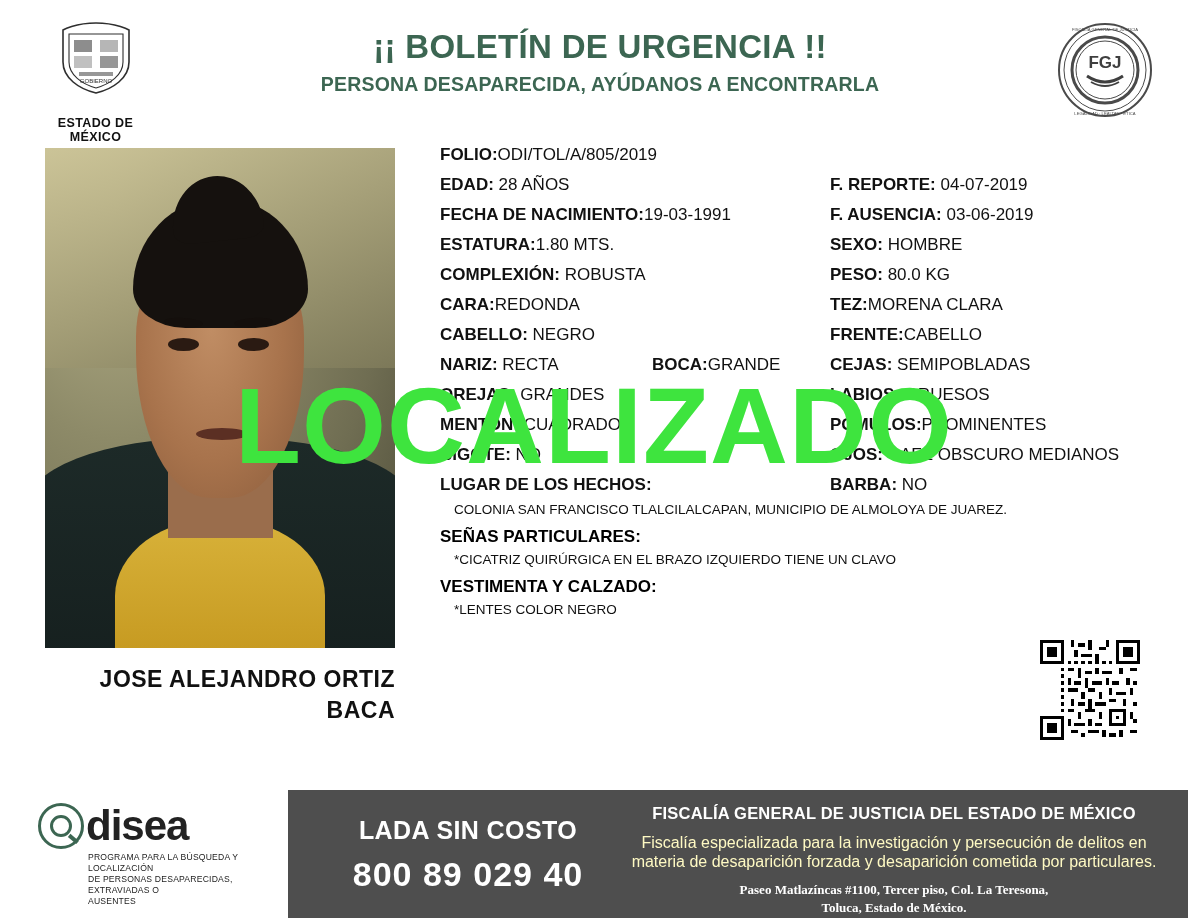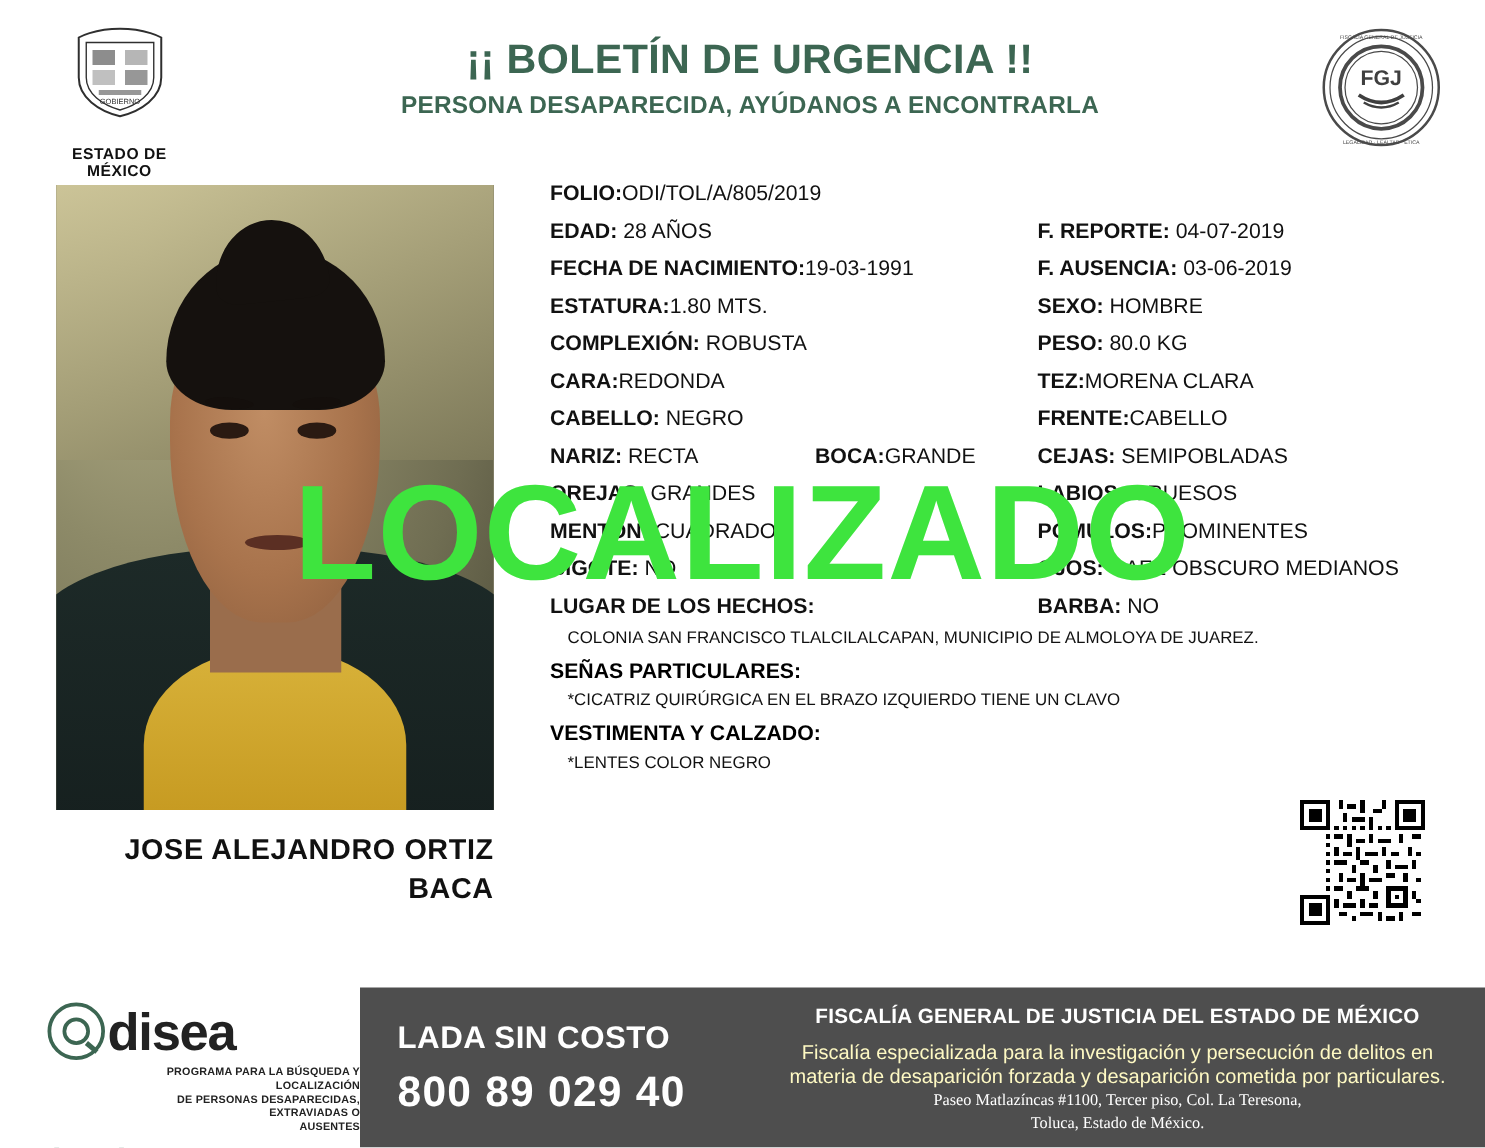--- a/index.html
+++ b/index.html
@@ -290,20 +290,21 @@
     height: 128px;
   }
   .disea {
     position: absolute;
     left: 38px;
     top: 12px;
     width: 250px;
   }
   .disea-top {
     display: flex;
+    align-items: center;
   }
   .disea-icon {
     width: 46px;
     height: 46px;
     border: 3px solid #3c6652;
     border-radius: 50%;
     position: relative;
     box-sizing: border-box;
     flex: 0 0 auto;
   }
@@ -325,27 +326,26 @@
   }
   .disea-word {
     font-size: 42px;
     font-weight: bold;
     color: #222;
     letter-spacing: -1px;
     margin-left: 2px;
   }
   .disea-sub {
     font-size: 8.6px;
-    font-weight: bold;
+    font-weight: normal;
     color: #222;
     line-height: 11px;
     margin-top: 2px;
     margin-left: 50px;
     letter-spacing: 0.2px;
-    text-align: right;
   }
   .disea-phone {
     font-size: 28px;
     font-weight: bold;
     color: #3c6652;
     margin-top: 6px;
     letter-spacing: 0.3px;
   }
 
   .footer-bar {
@@ -355,21 +355,21 @@
     width: 900px;
     height: 128px;
     background: #4e4e4e;
     color: #ffffff;
     display: flex;
   }
   .fb-left {
     width: 330px;
     padding: 26px 0 0 30px;
     box-sizing: border-box;
-    text-align: left;
+    text-align: center;
   }
   .lada-label {
     font-size: 25px;
     font-weight: bold;
     letter-spacing: 0.4px;
   }
   .lada-number {
     font-size: 34px;
     font-weight: bold;
     margin-top: 10px;
@@ -387,22 +387,23 @@
     letter-spacing: 0.2px;
   }
   .fb-desc {
     font-size: 16px;
     line-height: 19px;
     margin-top: 10px;
     color: #fef9c3;
   }
   .fb-addr {
     font-size: 13px;
-    font-weight: normal;
+    font-weight: bold;
     line-height: 18px;
+    margin-top: 10px;
     font-family: "Liberation Serif", serif;
   }
 </style>
 </head>
 <body>
 
 <div class="page">
 
   <div class="header">
 

